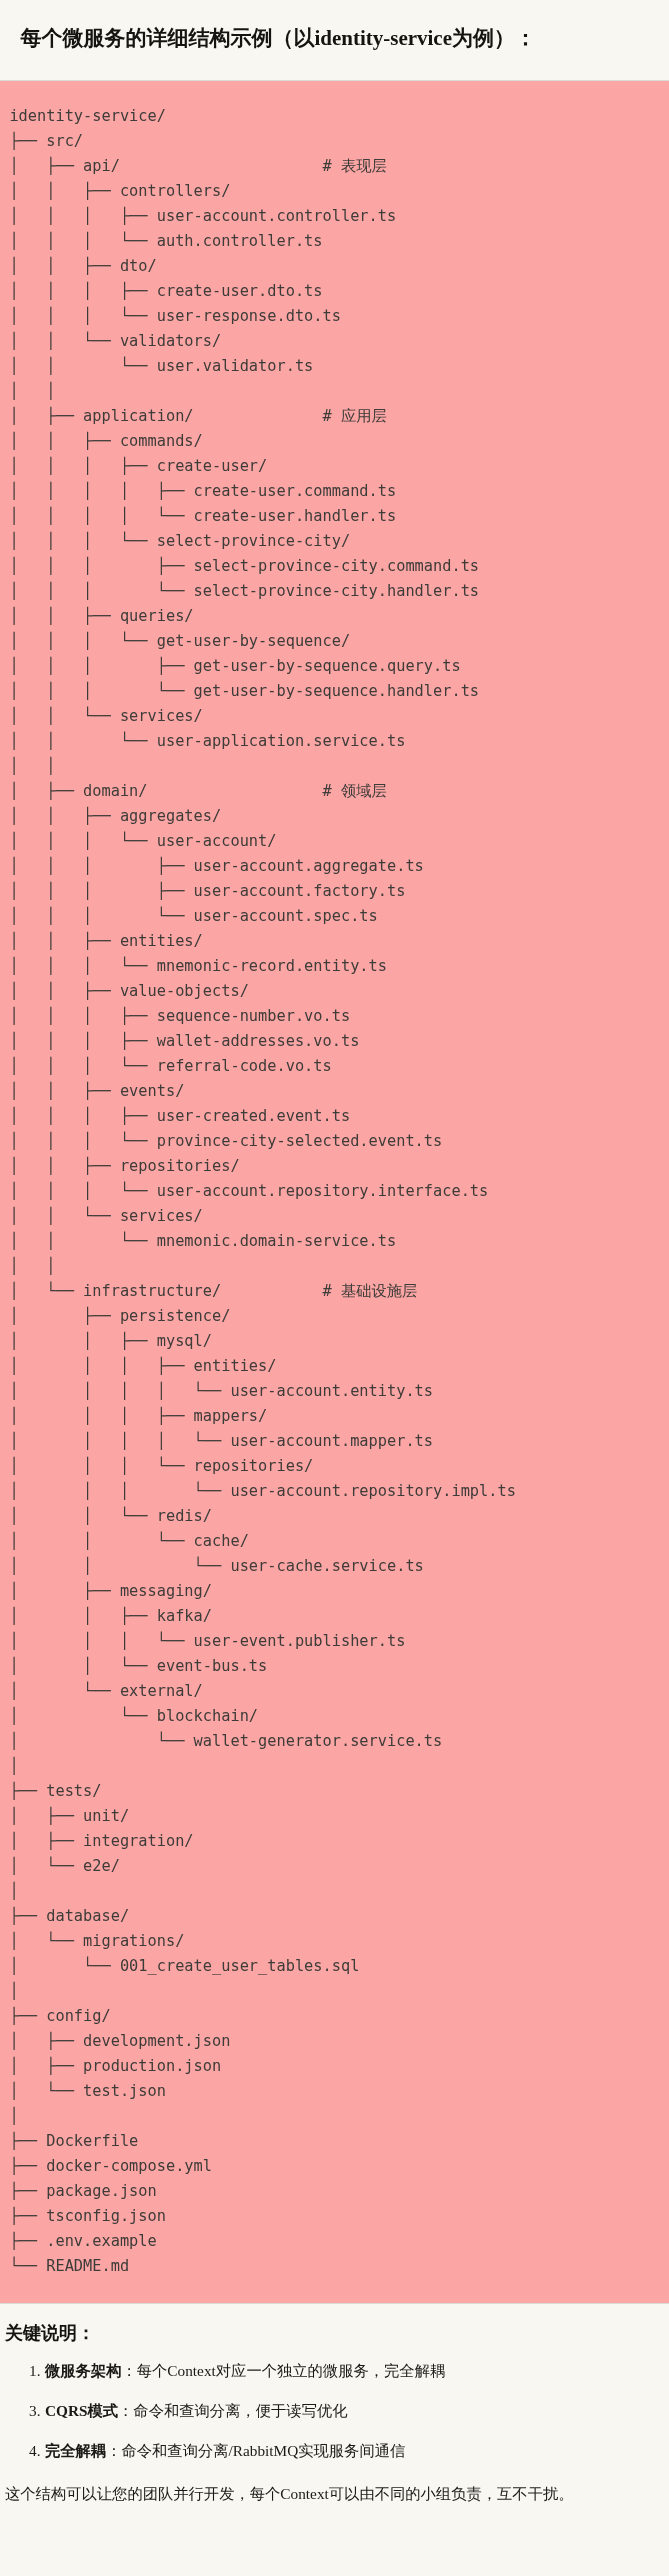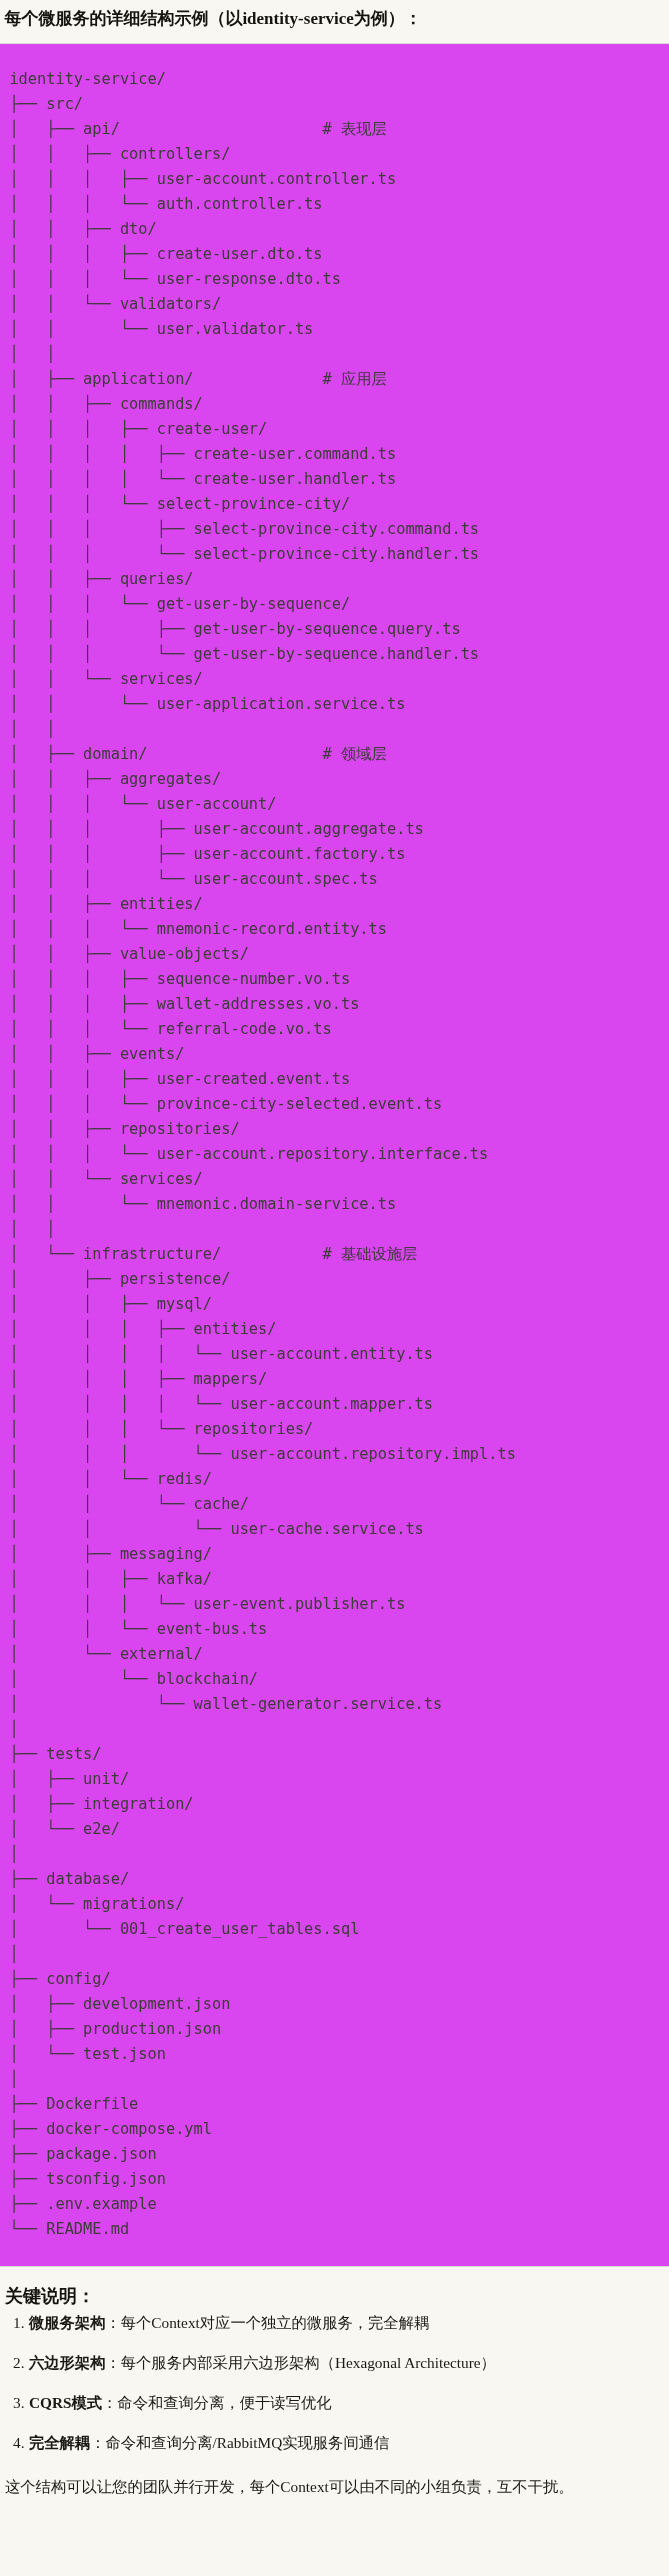--- a/index.html
+++ b/index.html
@@ -8,55 +8,55 @@
   }
   body {
     width: 669px;
     min-height: 2576px;
     background: #f8f7f1;
     font-family: "Liberation Serif", "DejaVu Serif", serif;
     color: #1b1a17;
     box-sizing: border-box;
   }
   .doc-title {
-    font-size: 17px;
+    font-size: 21px;
     font-weight: 700;
     color: #151410;
-    margin: 0;
+    margin: 16px;
     padding: 8.1px 6.3px 12px 4.4px;
     line-height: 1.35;
   }
   .code-block {
-    background: #d946ef;
+    background: #fca5a5;
     border-top: 0.6px solid #dcdbd3;
     border-bottom: 0.6px solid #dcdbd3;
     padding: 22.5px 6.3px 24px 9.4px;
     overflow: hidden;
   }
   .tree {
     margin: 0;
     font-family: "DejaVu Sans Mono", "Liberation Mono", monospace;
     font-size: 15.3px;
     line-height: 25px;
     color: #3d3c38;
     white-space: pre;
   }
   .notes {
     padding: 19px 6.3px 0 5px;
   }
   .notes-heading {
     font-size: 18px;
     font-weight: 700;
     color: #151410;
-    margin: 0 0 6px 0;
+    margin: 0 0 14px 0;
     line-height: 1.2;
   }
   .notes-list {
     list-style: none;
-    margin: 0;
+    margin: 16px;
     padding: 0 0 0 8.1px;
   }
   .notes-list li {
     font-size: 15.3px;
     line-height: 1.25;
     margin-bottom: 21px;
     color: #1b1a17;
   }
   .notes-list .num {
     margin-right: 4.4px;
@@ -168,21 +168,20 @@
 ├── .env.example
 └── README.md</pre>
   </div>
 
   <div class="notes">
 
     <h3 class="notes-heading">关键说明：</h3>
 
     <ol class="notes-list">
       <li><span class="num">1.</span><strong class="lbl">微服务架构</strong><span class="colon">：</span><span>每个Context对应一个独立的微服务，完全解耦</span></li>
-      <li><span class="num">2.</span><strong class="lbl">六边形架构</strong><span class="colon">：</span><span>每个服务内部采用六边形架构（Hexagonal Architecture）</span></li>
       <li><span class="num">3.</span><strong class="lbl">CQRS模式</strong><span class="colon">：</span><span>命令和查询分离，便于读写优化</span></li>
       <li><span class="num">4.</span><strong class="lbl">完全解耦</strong><span class="colon">：</span><span>命令和查询分离/RabbitMQ实现服务间通信</span></li>
     </ol>
 
     <p class="footer-para">这个结构可以让您的团队并行开发，每个Context可以由不同的小组负责，互不干扰。</p>
   </div>
 
 </div>
 
 

